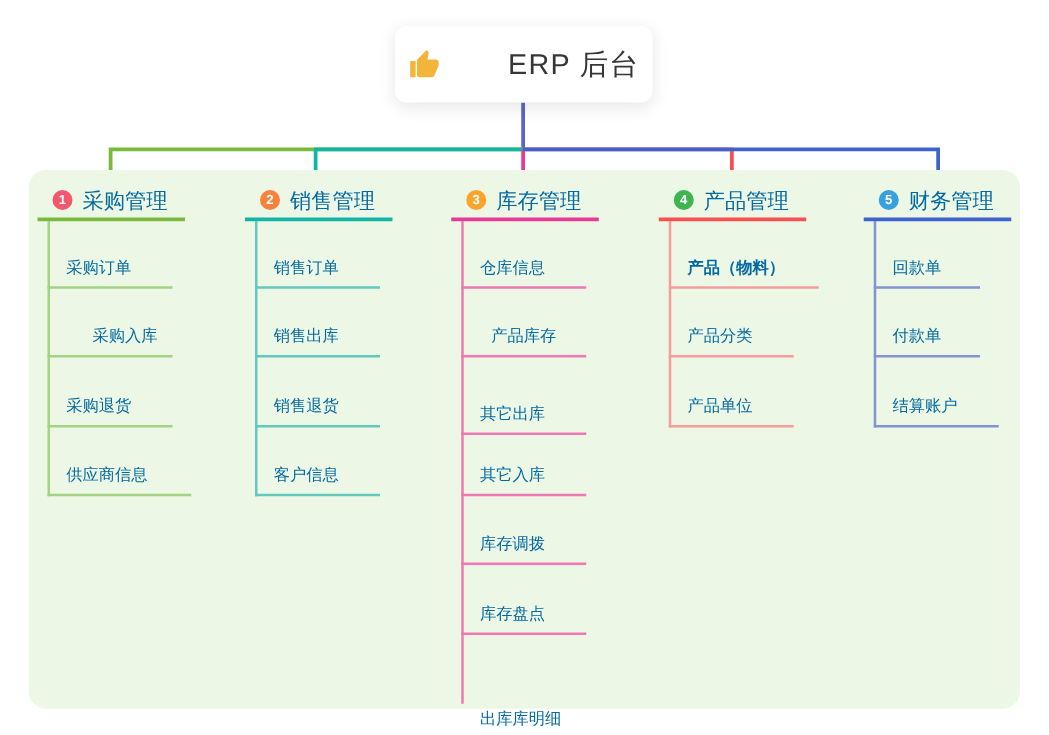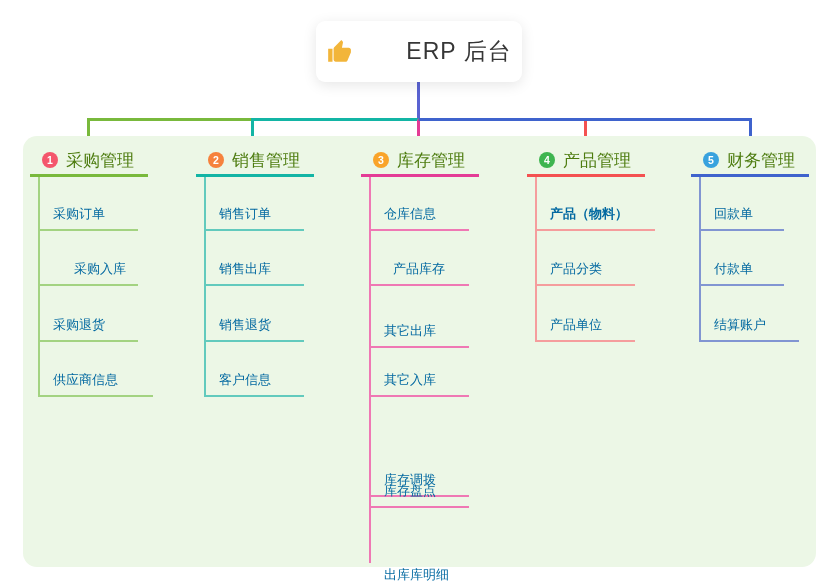--- a/index.html
+++ b/index.html
@@ -70,21 +70,21 @@
     color: #fff;
     font-size: 10.5px;
     font-weight: bold;
     display: flex;
     align-items: center;
     justify-content: center;
     flex: 0 0 auto;
   }
   .branch-label {
     font-size: 17px;
-    color: #4d7c0f;
+    color: #0369a1;
     white-space: nowrap;
   }
 
   .branch-trunk {
     position: absolute;
     width: 2px;
     z-index: 1;
   }
 
   .mind-item {
@@ -171,21 +171,21 @@
       </div>
       <div class="mind-item" style="left: 369px; top: 258px; width: 100px; border-bottom-color: rgb(239, 120, 180); padding-left: 24px;">
         <span class="item-label">产品库存</span>
       </div>
       <div class="mind-item" style="left: 369px; top: 320px; width: 100px; border-bottom-color: rgb(239, 120, 180);">
         <span class="item-label">其它出库</span>
       </div>
       <div class="mind-item" style="left: 369px; top: 369px; width: 100px; border-bottom-color: rgb(239, 120, 180);">
         <span class="item-label">其它入库</span>
       </div>
-      <div class="mind-item" style="left: 369px; top: 424px; width: 100px; border-bottom-color: rgb(239, 120, 180); margin-top: 45px;">
+      <div class="mind-item" style="left: 369px; top: 424px; width: 100px; border-bottom-color: rgb(239, 120, 180);">
         <span class="item-label">库存调拨</span>
       </div>
       <div class="mind-item" style="left: 369px; top: 480px; width: 100px; border-bottom-color: rgb(239, 120, 180);">
         <span class="item-label">库存盘点</span>
       </div>
       <div class="mind-item" style="left: 369px; top: 564px; width: 115px; border-bottom-color: rgb(239, 120, 180);">
         <span class="item-label">出库库明细</span>
       </div>
       <div class="branch-header" style="left: 527px; border-bottom-color: rgb(244, 81, 81);">
         <span class="branch-badge" style="background: rgb(62, 181, 80);">4</span>

